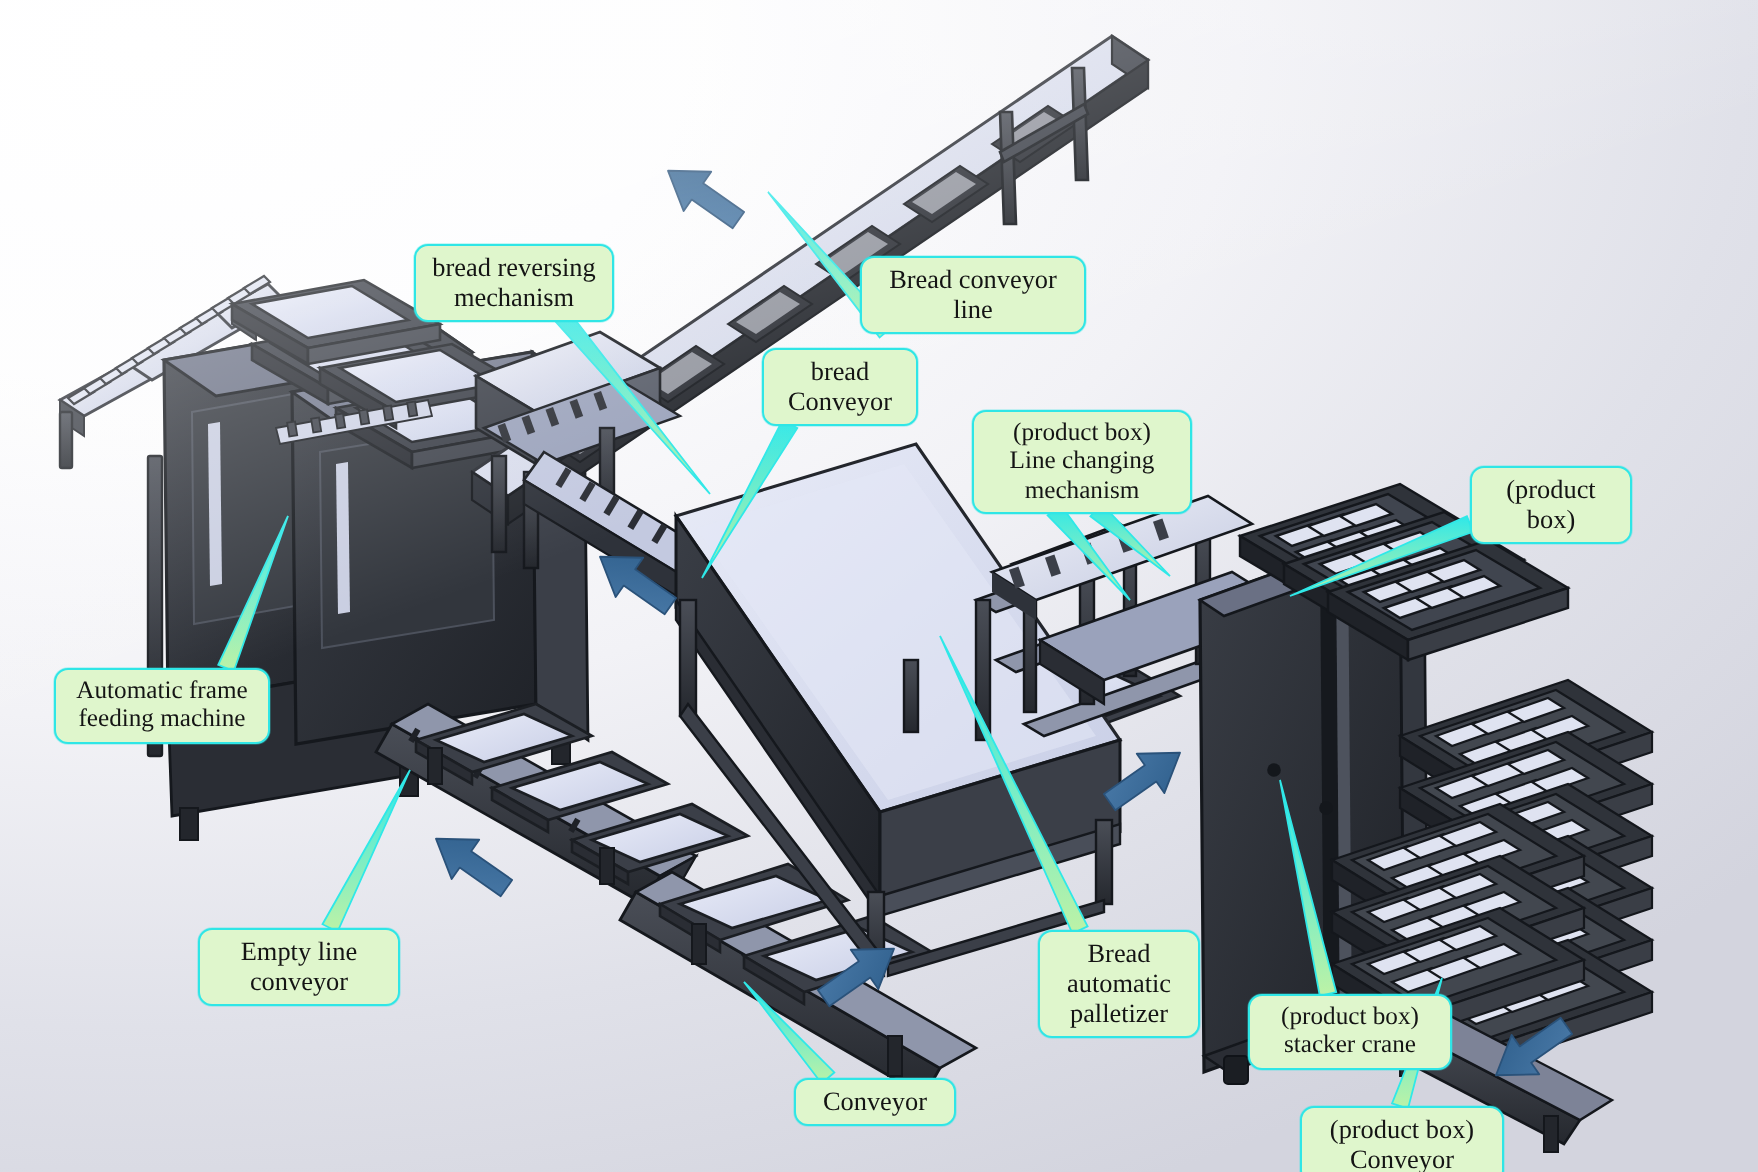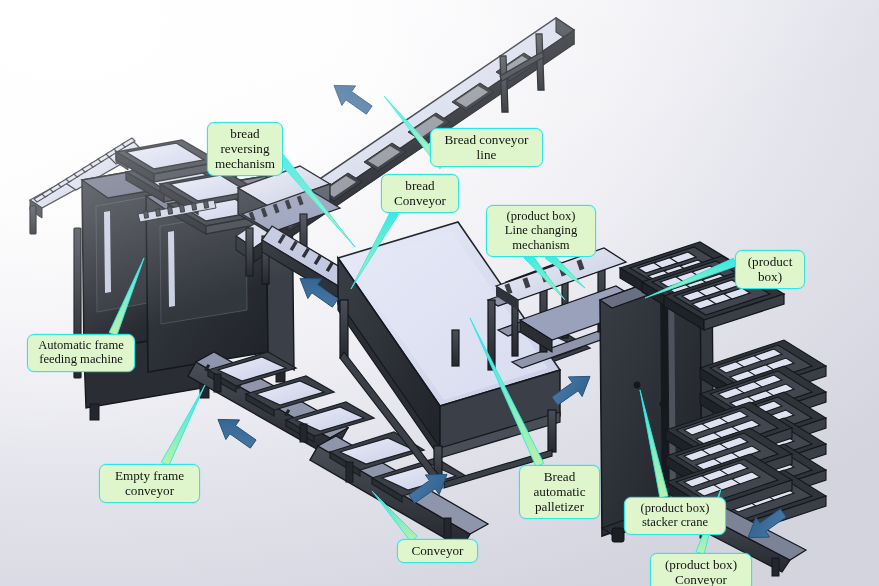--- a/index.html
+++ b/index.html
@@ -595,34 +595,34 @@
         <g transform="translate(572,389) rotate(325)">
           <polygon points="-21,-5 4,-5 4,-12 22,0 4,12 4,5 -21,5" fill="url(#gArrow)" stroke="#2a527a" stroke-width="0.9" stroke-linejoin="round"></polygon>
         </g>
         <g transform="translate(766,525) rotate(145)">
           <polygon points="-21,-5 4,-5 4,-12 22,0 4,12 4,5 -21,5" fill="url(#gArrow)" stroke="#2a527a" stroke-width="0.9" stroke-linejoin="round"></polygon>
         </g>
       </g>
   </svg>
 
   <div id="callouts-layer">
-      <div class="callout" style="left: 207px; top: 122px; width: 76px;">bread reversing
+      <div class="callout" style="left: 207px; top: 122px; width: 100px;">bread reversing
 mechanism</div>
       <div class="callout" style="left: 430px; top: 128px; width: 113px;">Bread conveyor
 line</div>
       <div class="callout" style="left: 381px; top: 174px; width: 78px;">bread
 Conveyor</div>
       <div class="callout small" style="left: 486px; top: 205px; width: 110px;">(product box)
 Line changing
 mechanism</div>
-      <div class="callout" style="left: 735px; top: 250px; width: 70px;">(product
+      <div class="callout" style="left: 735px; top: 233px; width: 81px;">(product
 box)</div>
       <div class="callout small" style="left: 27px; top: 334px; width: 108px;">Automatic frame
 feeding machine</div>
-      <div class="callout" style="left: 99px; top: 464px; width: 101px;">Empty frame
+      <div class="callout" style="left: 99px; top: 464px; width: 101px;">Empty line
 conveyor</div>
       <div class="callout" style="left: 397px; top: 539px; width: 81px;">Conveyor</div>
       <div class="callout" style="left: 519px; top: 465px; width: 81px;">Bread
 automatic
 palletizer</div>
       <div class="callout small" style="left: 624px; top: 497px; width: 102px;">(product box)
 stacker crane</div>
       <div class="callout" style="left: 650px; top: 553px; width: 102px;">(product box)
 Conveyor</div>
     </div>

